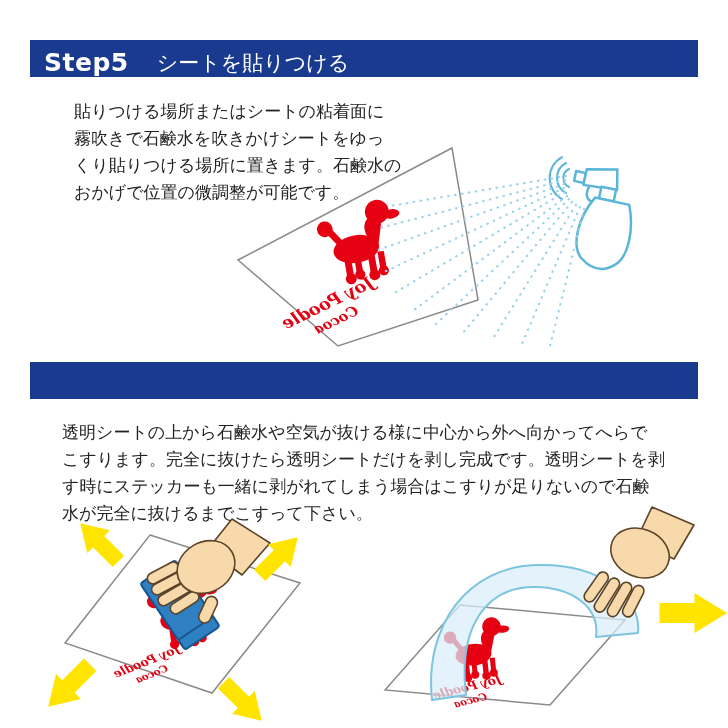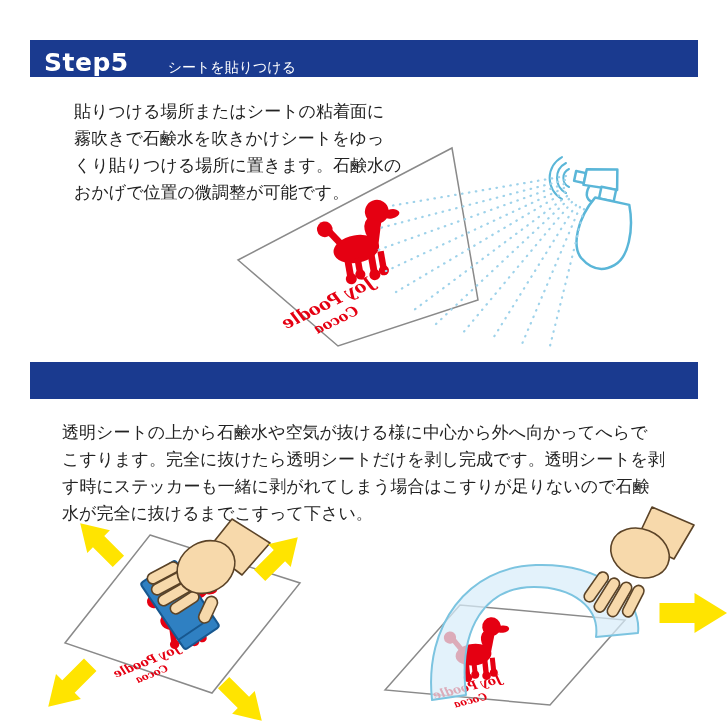--- a/index.html
+++ b/index.html
@@ -22,21 +22,21 @@
   }
   .page{position:relative;width:728px;height:728px;overflow:hidden;background:#fff;}
   .step-header{
     position:absolute;left:30px;width:668px;height:37px;
     background:var(--header-bg);color:var(--header-text);
     display:flex;align-items:flex-end;padding-left:14px;
   }
   #step5-header{top:40px;}
   #step6-header{top:362px;}
   .step-label{font-size:25px;font-weight:bold;letter-spacing:.5px;}
-  .step-title{font-size:14px;margin-left:39px;}
+  .step-title{font-size:21px;margin-left:28px;}
   .step-body{
     position:absolute;margin:12px;color:var(--body-text);
     font-size:17px;line-height:27px;white-space:pre-line;
   }
   #step5-body{left:62px;top:86px;}
   #step6-body{left:50px;top:407px;}
   svg.illus{position:absolute;left:0;}
   #illus5{top:128px;}
   #illus6{top:505px;}
   .sticker-script{

